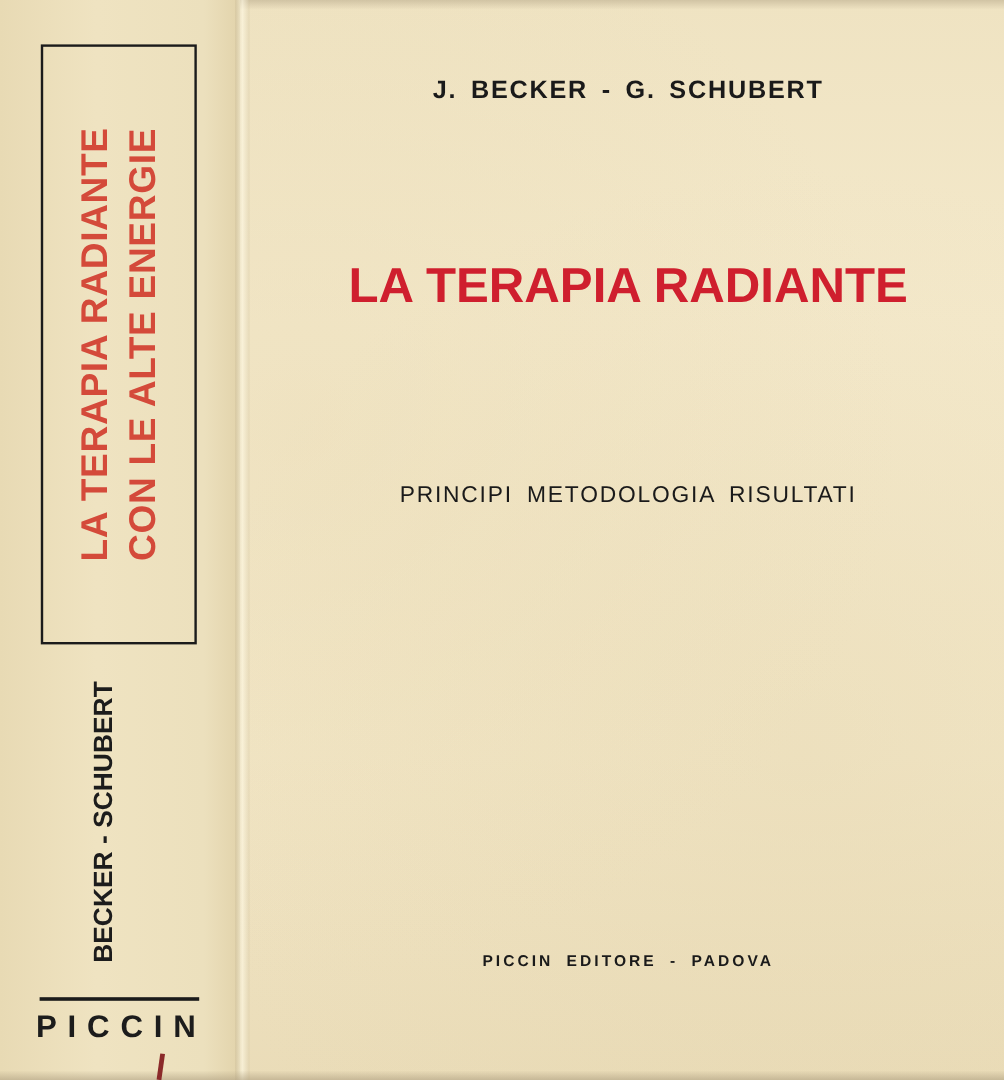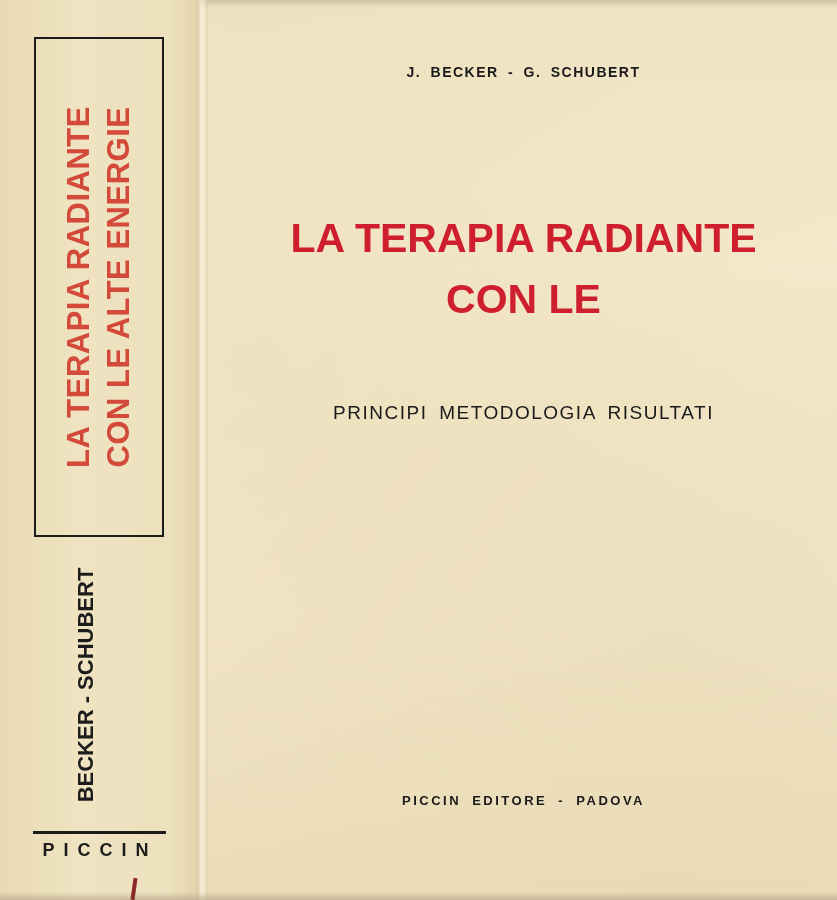--- a/index.html
+++ b/index.html
@@ -43,25 +43,25 @@
     .spine-authors .rot {
       position: absolute; left: 50%; top: 50%;
       transform: translate(-50%, -50%) rotate(-90deg);
       white-space: nowrap; color: #1c1c1c; font-weight: bold; font-size: 22px;
     }
     .spine-rule {
       position: absolute; left: 33px; top: 831px; width: 133px; height: 3px; background: #1b1b1b;
     }
     .spine-publisher {
       position: absolute; left: 30px; top: 840px; width: 140px; text-align: center;
-      color: #1c1c1c; font-weight: bold; font-size: 18px; letter-spacing: 9px;
+      color: #1c1c1c; font-weight: bold; font-size: 26px; letter-spacing: 9px;
     }
     .cover-authors {
       position: absolute; left: 210px; top: 64px; width: 627px; text-align: center;
-      color: #1a1a1a; font-weight: bold; font-size: 14px; letter-spacing: 1.5px; word-spacing: 4px;
+      color: #1a1a1a; font-weight: bold; font-size: 21px; letter-spacing: 1.5px; word-spacing: 4px;
     }
     .cover-title {
       position: absolute; left: 210px; top: 208px; width: 627px; text-align: center;
       color: #cf1f2e; font-weight: bold; font-size: 41px; line-height: 61px;
     }
     .cover-subtitle {
       position: absolute; left: 210px; top: 402px; width: 627px; text-align: center;
       color: #1a1a1a; font-weight: normal; font-size: 19px; letter-spacing: 1.5px; word-spacing: 5px;
     }
     .cover-publisher {
@@ -102,21 +102,20 @@
   <div class="rot">BECKER - SCHUBERT</div>
 </div>
 
 <div class="spine-rule"></div>
 <div class="spine-publisher">PICCIN</div>
 
 <div class="cover-authors">J. BECKER - G. SCHUBERT</div>
 
 <div class="cover-title">
   <div>LA TERAPIA RADIANTE</div>
-  <div>CON LE</div>
 </div>
 
 <div class="cover-subtitle">PRINCIPI METODOLOGIA RISULTATI</div>
 
 <div class="cover-publisher">PICCIN EDITORE - PADOVA</div>
 
 <div class="bottom-edge"></div>
 <div class="tear"></div>
 
 </body></html>

